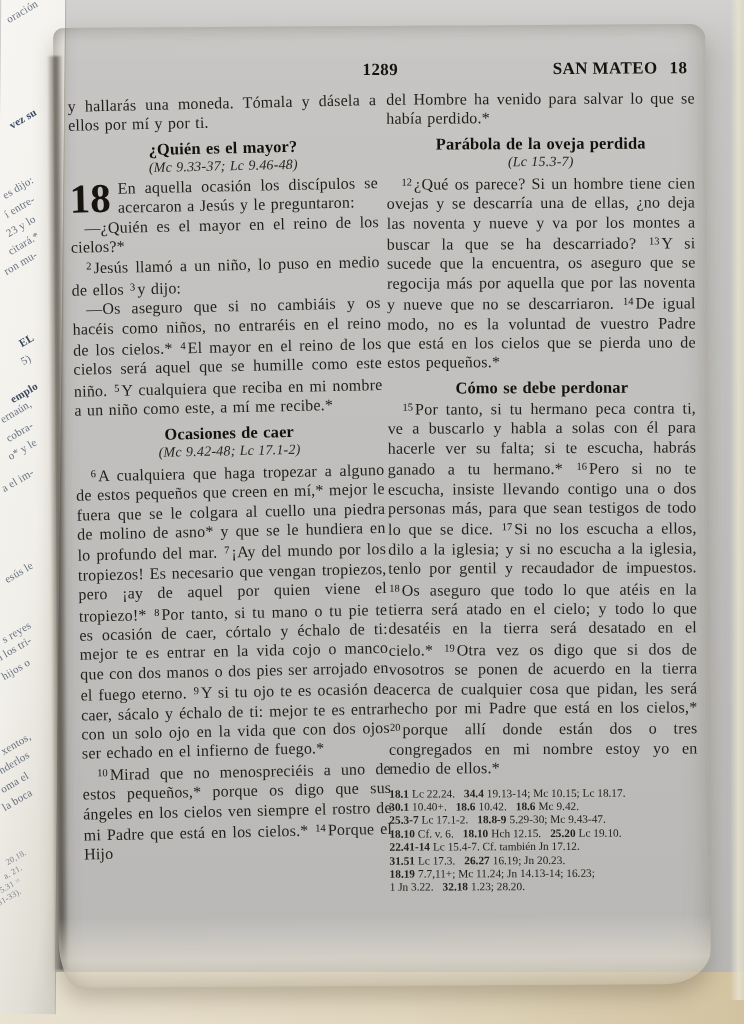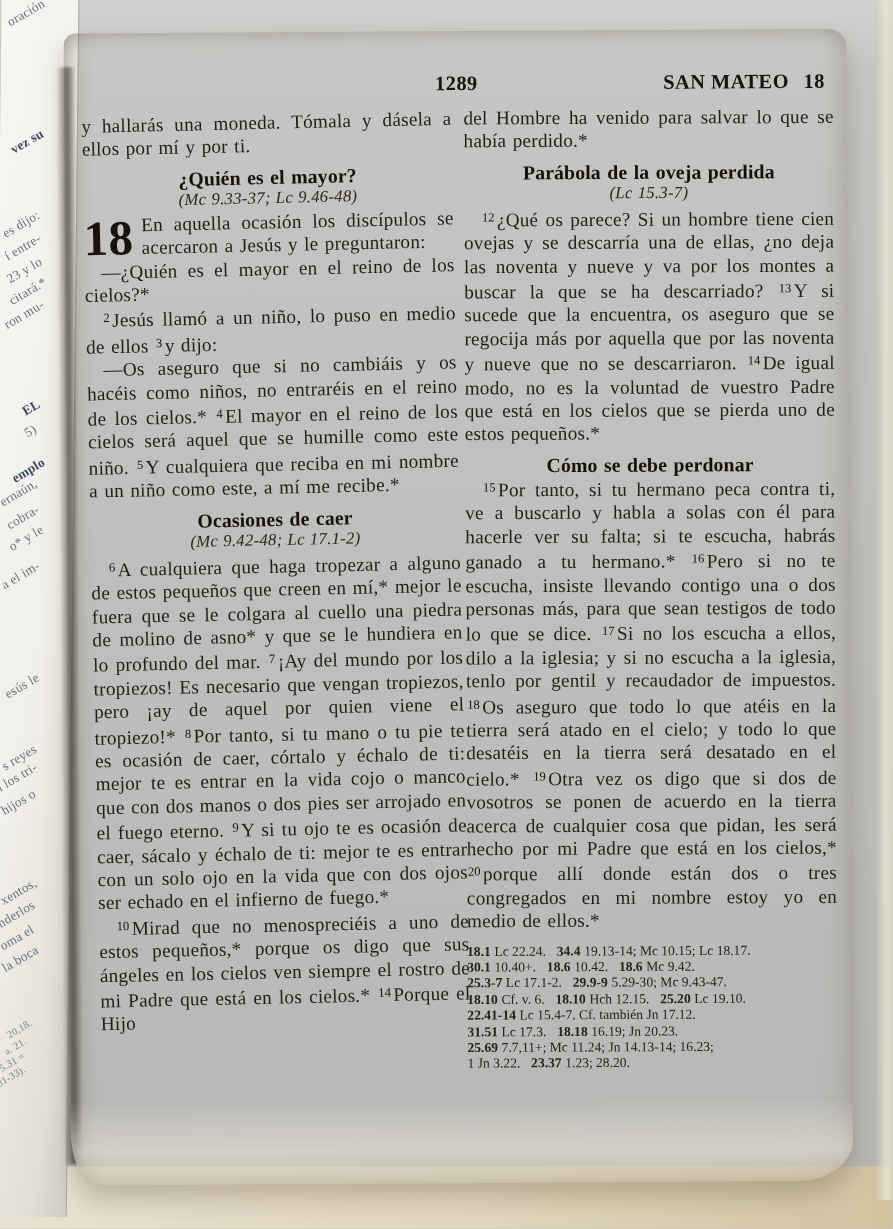--- a/index.html
+++ b/index.html
@@ -187,25 +187,25 @@
       <div class="col col2 body-text">
           <p class="body-p noindent">del Hombre ha venido para salvar lo que se había perdido.*</p>
           <div class="sect-heading">Parábola de la oveja perdida</div>
           <div class="sect-ref">(Lc 15.3-7)</div>
           <p class="body-p"><span class="vnum">12</span>¿Qué os parece? Si un hombre tiene cien ovejas y se descarría una de ellas, ¿no deja las noventa y nueve y va por los montes a buscar la que se ha descarriado? <span class="vnum">13</span>Y si sucede que la encuentra, os aseguro que se regocija más por aquella que por las noventa y nueve que no se descarriaron. <span class="vnum">14</span>De igual modo, no es la voluntad de vuestro Padre que está en los cielos que se pierda uno de estos pequeños.*</p>
           <div class="sect-heading">Cómo se debe perdonar</div>
           <p class="body-p"><span class="vnum">15</span>Por tanto, si tu hermano peca contra ti, ve a buscarlo y habla a solas con él para hacerle ver su falta; si te escucha, habrás ganado a tu hermano.* <span class="vnum">16</span>Pero si no te escucha, insiste llevando contigo una o dos personas más, para que sean testigos de todo lo que se dice. <span class="vnum">17</span>Si no los escucha a ellos, dilo a la iglesia; y si no escucha a la iglesia, tenlo por gentil y recaudador de impuestos. <span class="vnum">18</span>Os aseguro que todo lo que atéis en la tierra será atado en el cielo; y todo lo que desatéis en la tierra será desatado en el cielo.* <span class="vnum">19</span>Otra vez os digo que si dos de vosotros se ponen de acuerdo en la tierra acerca de cualquier cosa que pidan, les será hecho por mi Padre que está en los cielos,* <span class="vnum">20</span>porque allí donde están dos o tres congregados en mi nombre estoy yo en medio de ellos.*</p>
           <div class="footnotes">
             <div class="fn-line"><span class="fn-entry"><span class="fn-ref">18.1</span>Lc 22.24.</span><span class="fn-entry"><span class="fn-ref">34.4</span>19.13-14; Mc 10.15; Lc 18.17.</span></div>
             <div class="fn-line"><span class="fn-entry"><span class="fn-ref">30.1</span>10.40+.</span><span class="fn-entry"><span class="fn-ref">18.6</span>10.42.</span><span class="fn-entry"><span class="fn-ref">18.6</span>Mc 9.42.</span></div>
-            <div class="fn-line"><span class="fn-entry"><span class="fn-ref">25.3-7</span>Lc 17.1-2.</span><span class="fn-entry"><span class="fn-ref">29.9-9</span>5.29-30; Mc 9.43-47.</span></div>
+            <div class="fn-line"><span class="fn-entry"><span class="fn-ref">25.3-7</span>Lc 17.1-2.</span><span class="fn-entry"><span class="fn-ref">18.8-9</span>5.29-30; Mc 9.43-47.</span></div>
             <div class="fn-line"><span class="fn-entry"><span class="fn-ref">18.10</span>Cf. v. 6.</span><span class="fn-entry"><span class="fn-ref">18.10</span>Hch 12.15.</span><span class="fn-entry"><span class="fn-ref">25.20</span>Lc 19.10.</span></div>
             <div class="fn-line"><span class="fn-entry"><span class="fn-ref">22.41-14</span>Lc 15.4-7. Cf. también Jn 17.12.</span></div>
-            <div class="fn-line"><span class="fn-entry"><span class="fn-ref">31.51</span>Lc 17.3.</span><span class="fn-entry"><span class="fn-ref">18.18</span>16.19; Jn 20.23.</span></div>
-            <div class="fn-line"><span class="fn-entry"><span class="fn-ref">25.69</span>7.7,11+; Mc 11.24; Jn 14.13-14; 16.23;</span></div>
-            <div class="fn-line"><span class="fn-entry">1 Jn 3.22.</span><span class="fn-entry"><span class="fn-ref">23.37</span>1.23; 28.20.</span></div>
+            <div class="fn-line"><span class="fn-entry"><span class="fn-ref">31.51</span>Lc 17.3.</span><span class="fn-entry"><span class="fn-ref">26.27</span>16.19; Jn 20.23.</span></div>
+            <div class="fn-line"><span class="fn-entry"><span class="fn-ref">18.19</span>7.7,11+; Mc 11.24; Jn 14.13-14; 16.23;</span></div>
+            <div class="fn-line"><span class="fn-entry">1 Jn 3.22.</span><span class="fn-entry"><span class="fn-ref">32.18</span>1.23; 28.20.</span></div>
           </div>
         </div>
     </div>
 
     <div class="page-bottom-shade"></div>
   </div>
 </div>
 
 </body></html>

